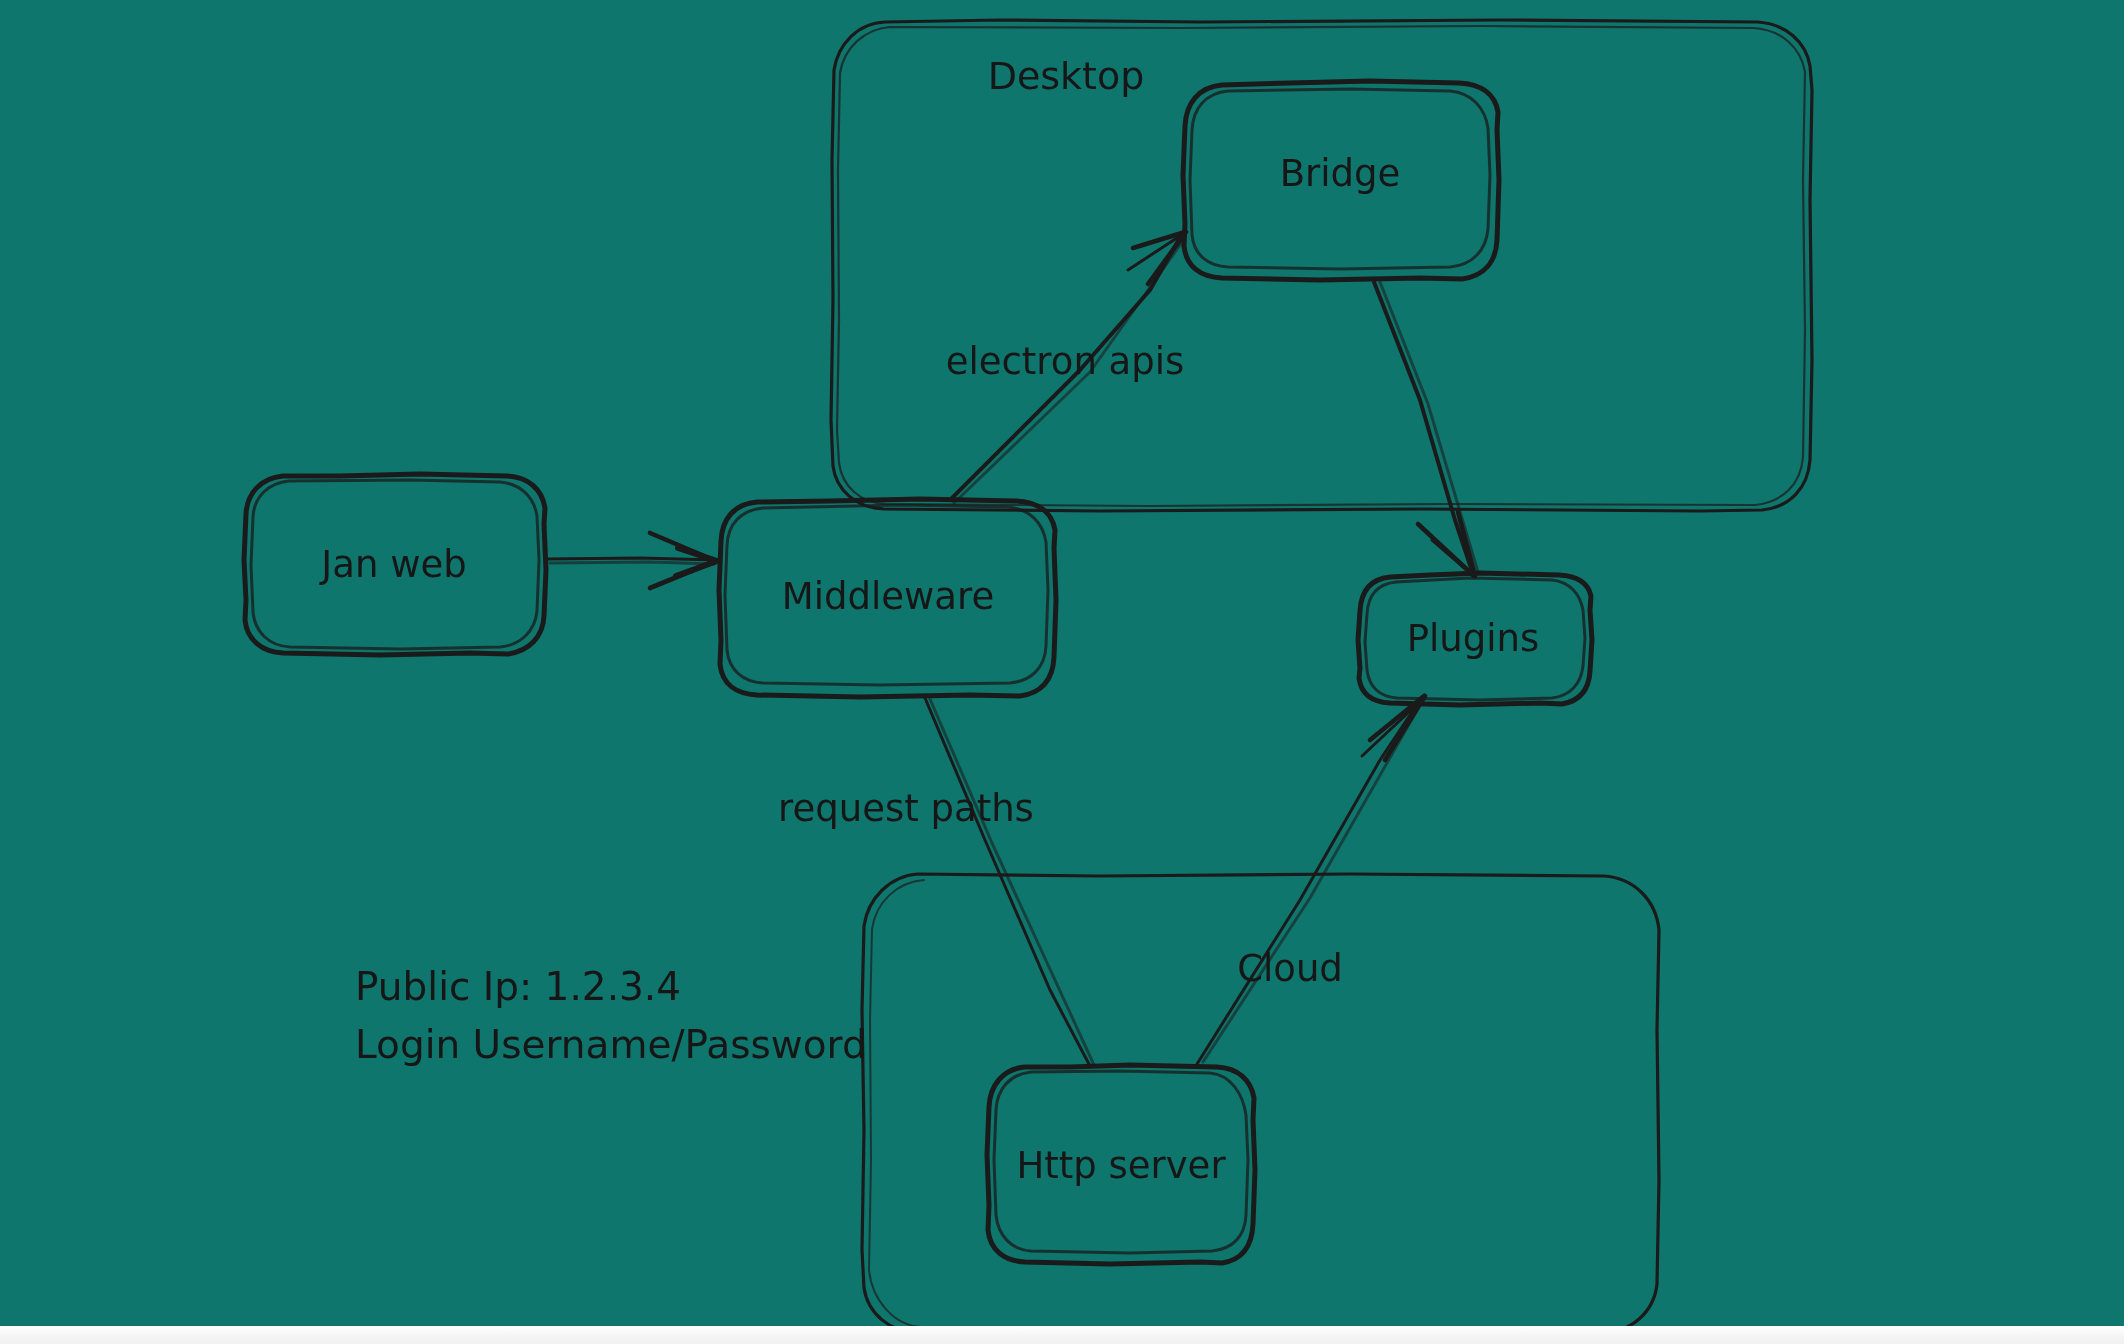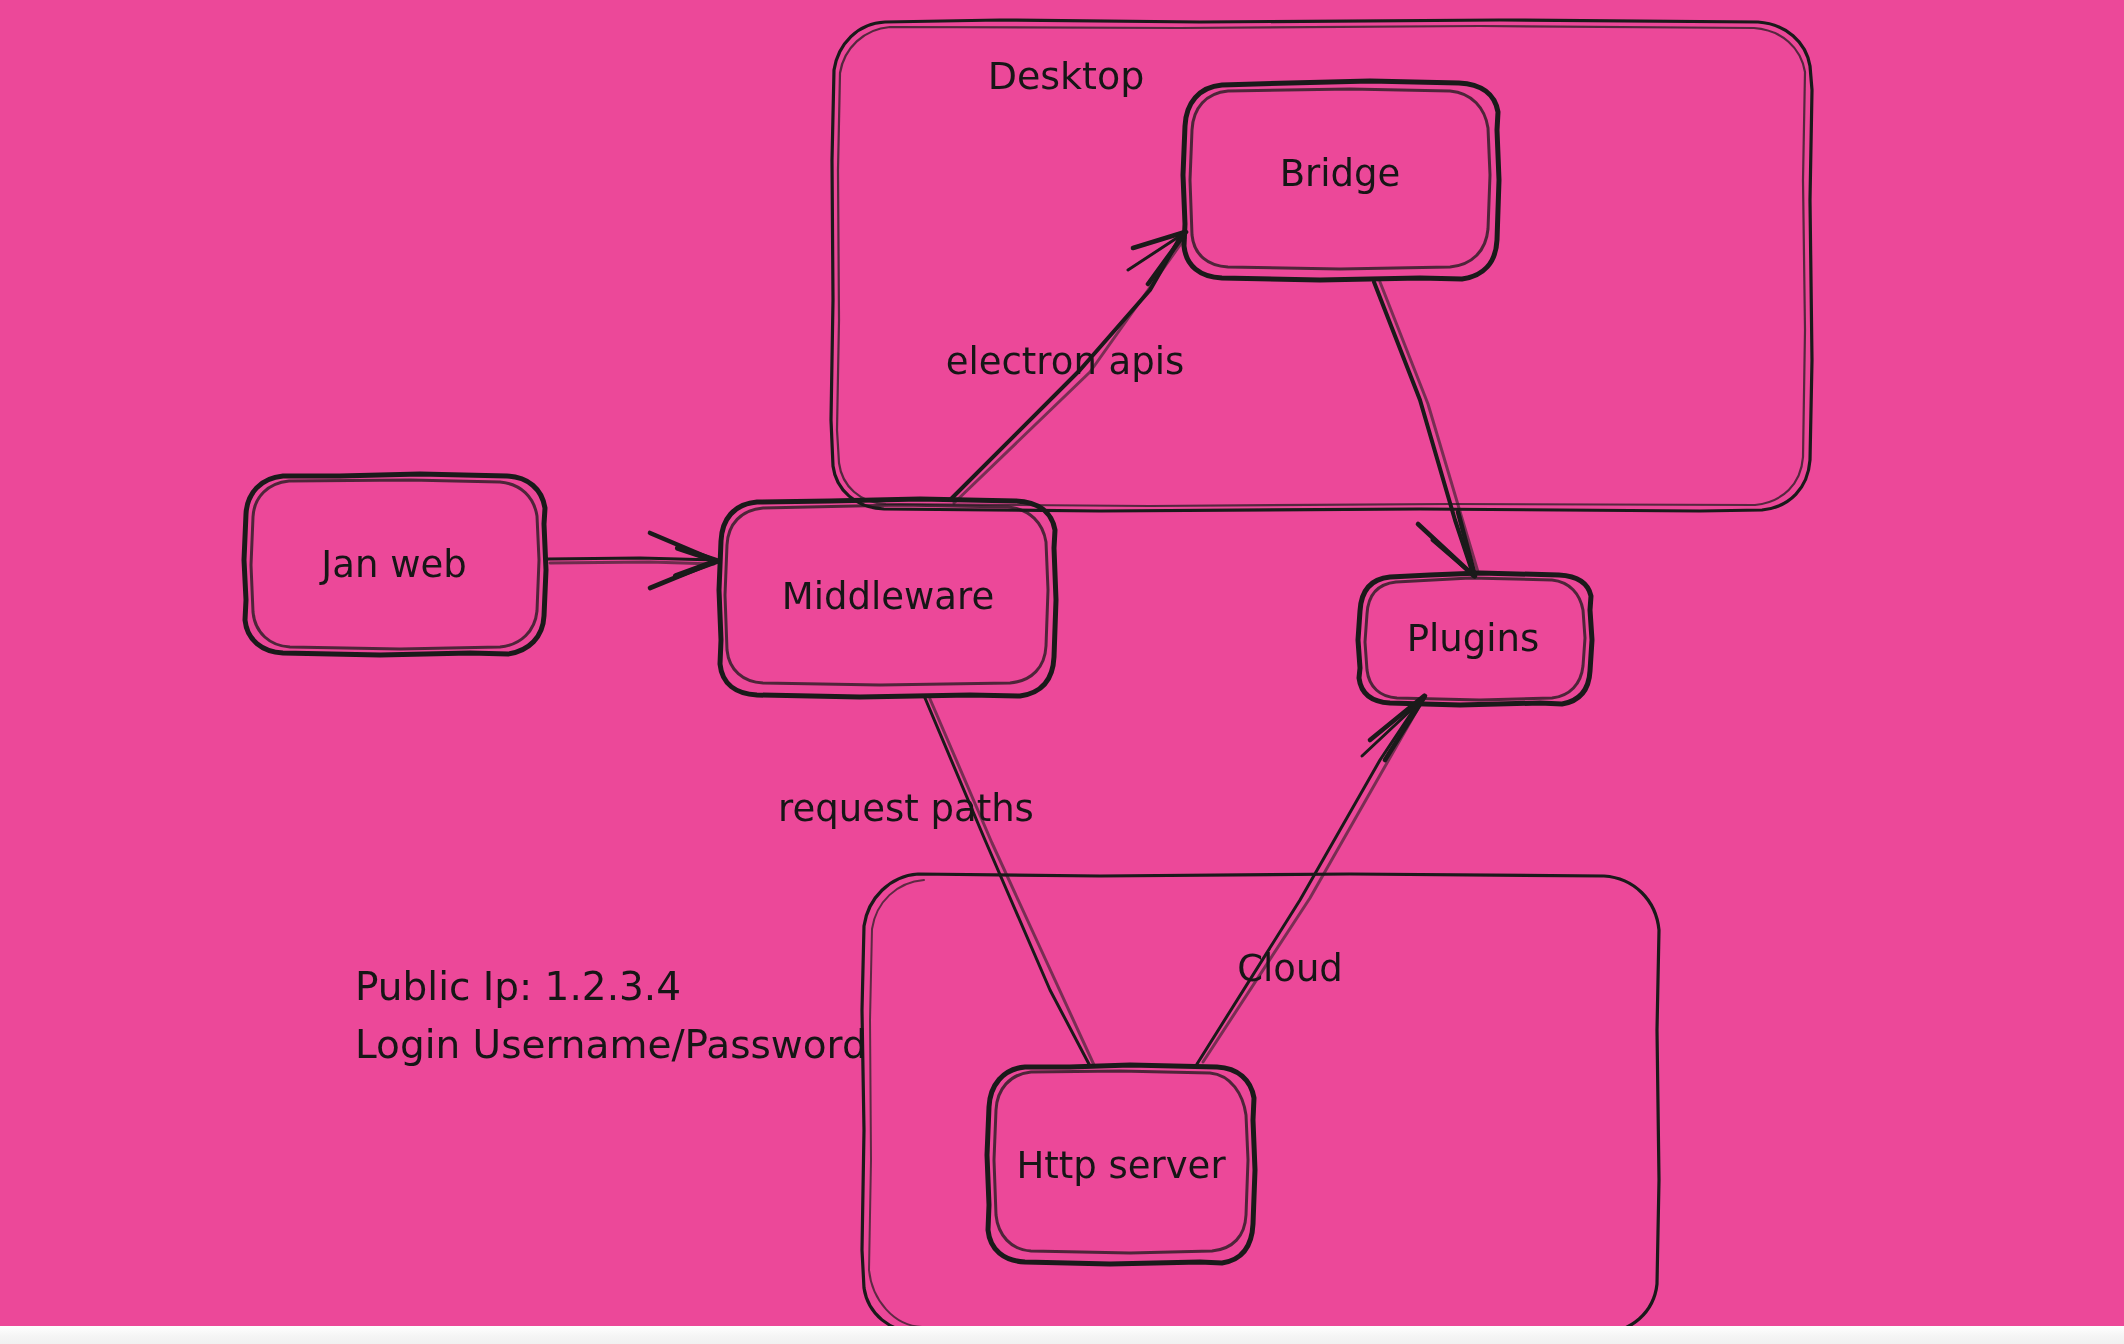--- a/index.html
+++ b/index.html
@@ -4,21 +4,21 @@
 <style>
   html, body {
     margin: 0;
     padding: 0;
     background: #ffffff;
   }
   #canvas {
     position: relative;
     width: 2124px;
     height: 1344px;
-    background: #ec4899;
+    background: #0f766e;
     overflow: hidden;
     font-family: "DejaVu Sans", sans-serif;
   }
   #canvas svg {
     position: absolute;
     top: 0;
     left: 0;
     width: 2124px;
     height: 1344px;
   }

